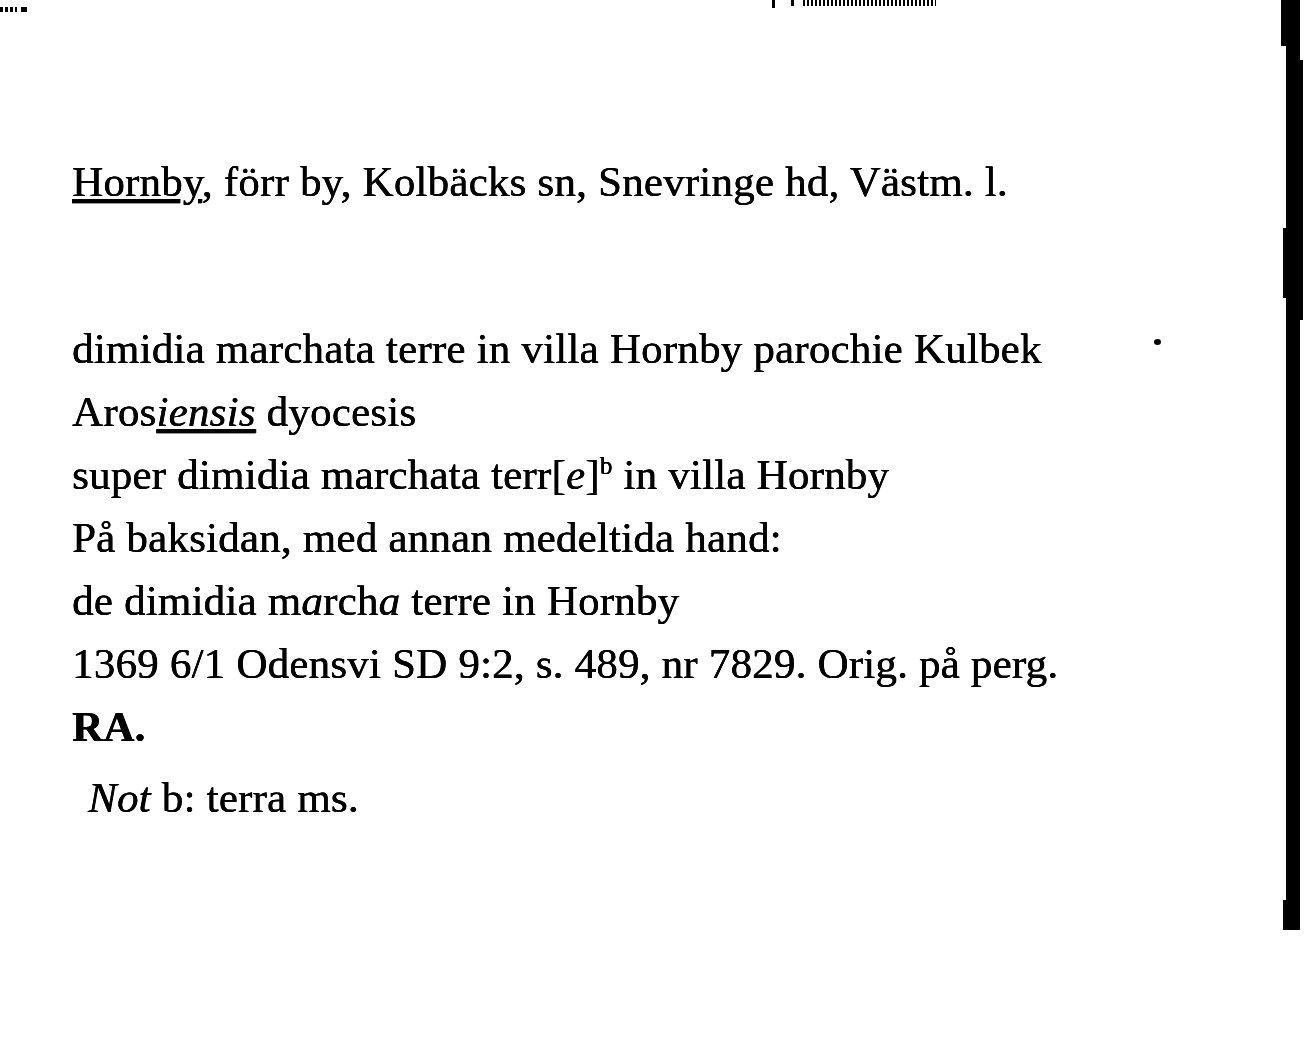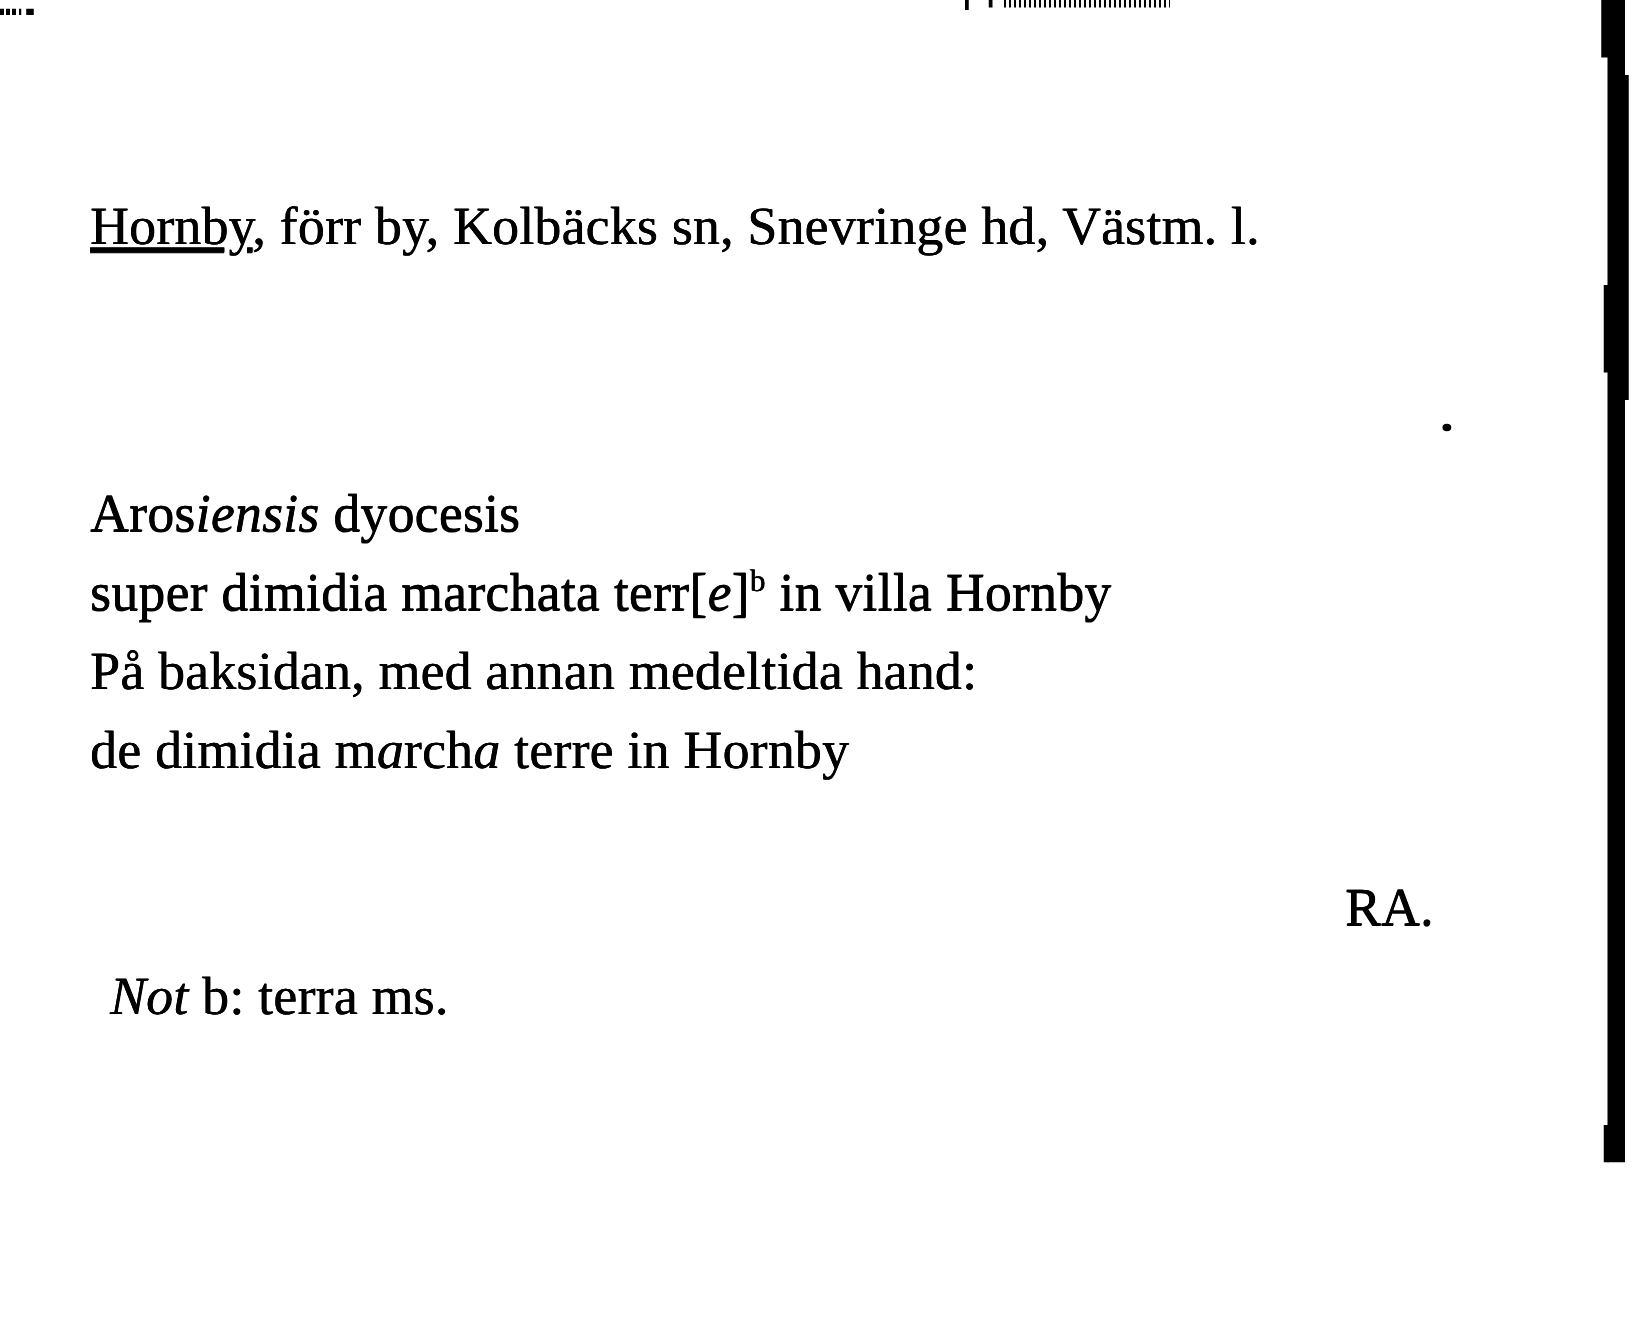--- a/index.html
+++ b/index.html
@@ -34,21 +34,22 @@
   .body-l0 { top: 324px; }
   .body-l1 { top: 387px; }
   .body-l2 { top: 450px; }
   .body-l3 { top: 513px; }
   .body-l4 { top: 576px; text-align: right; }
   .body-l5 { top: 639px; }
   .attribution {
     top: 702px;
     left: 72px;
     width: 1075px;
-    text-align: right;
+    text-align: left;
+    font-weight: bold;
   }
   .note-line { top: 773px; }
   .ref-line  { top: 835px; }
   .footer-line {
     top: 968px;
     left: 650px;
   }
   
   .artifact { position: absolute; }
   .tl-dots {
@@ -103,24 +104,26 @@
   <div class="artifact right-bar"></div>
   <div class="artifact right-bar-notch1"></div>
   <div class="artifact right-bar-notch2"></div>
   <div class="artifact right-bar-notch3"></div>
   <div class="artifact right-bar-notch4"></div>
   <div class="artifact br-speck"></div>
   <div class="artifact kulbek-dot"></div>
 
   <div class="line heading"><span style="text-decoration: underline;">Hornby</span><span>, förr by, Kolbäcks sn, Snevringe hd, Västm. l.</span></div>
 
-  <div class="line body-l1"><span>Aros</span><span style="font-style: italic;">iensis</span><span> dyocesis</span></div>
+  <div class="line body-l0"><span>dimidia marchata terre in villa Hornby parochie Kulbek</span></div>
+  <div class="line body-l1"><span>Aros</span><span style="font-style: italic; text-decoration: underline;">iensis</span><span> dyocesis</span></div>
   <div class="line body-l3"><span>På baksidan, med annan medeltida hand:</span></div>
   <div class="line body-l2"><span>super dimidia marchata terr[</span><span style="font-style: italic;">e</span><span>]</span><sup>b</sup><span> in villa Hornby</span></div>
   <div class="line body-l4"><span>de dimidia m</span><span style="font-style: italic;">a</span><span>rch</span><span style="font-style: italic;">a</span><span> terre in Hornby</span></div>
+  <div class="line body-l5"><span>1369 6/1 Odensvi SD 9:2, s. 489, nr 7829. Orig. på perg.</span></div>
 
   <div class="line attribution">RA.</div>
 
   <div class="line note-line"><span style="font-style: italic; margin-left: 16px;">Not</span><span> b: terra </span><span style="">ms.</span></div>
 
 
   <div class="line footer-line">S P L 1996</div>
 
 </div>
 

